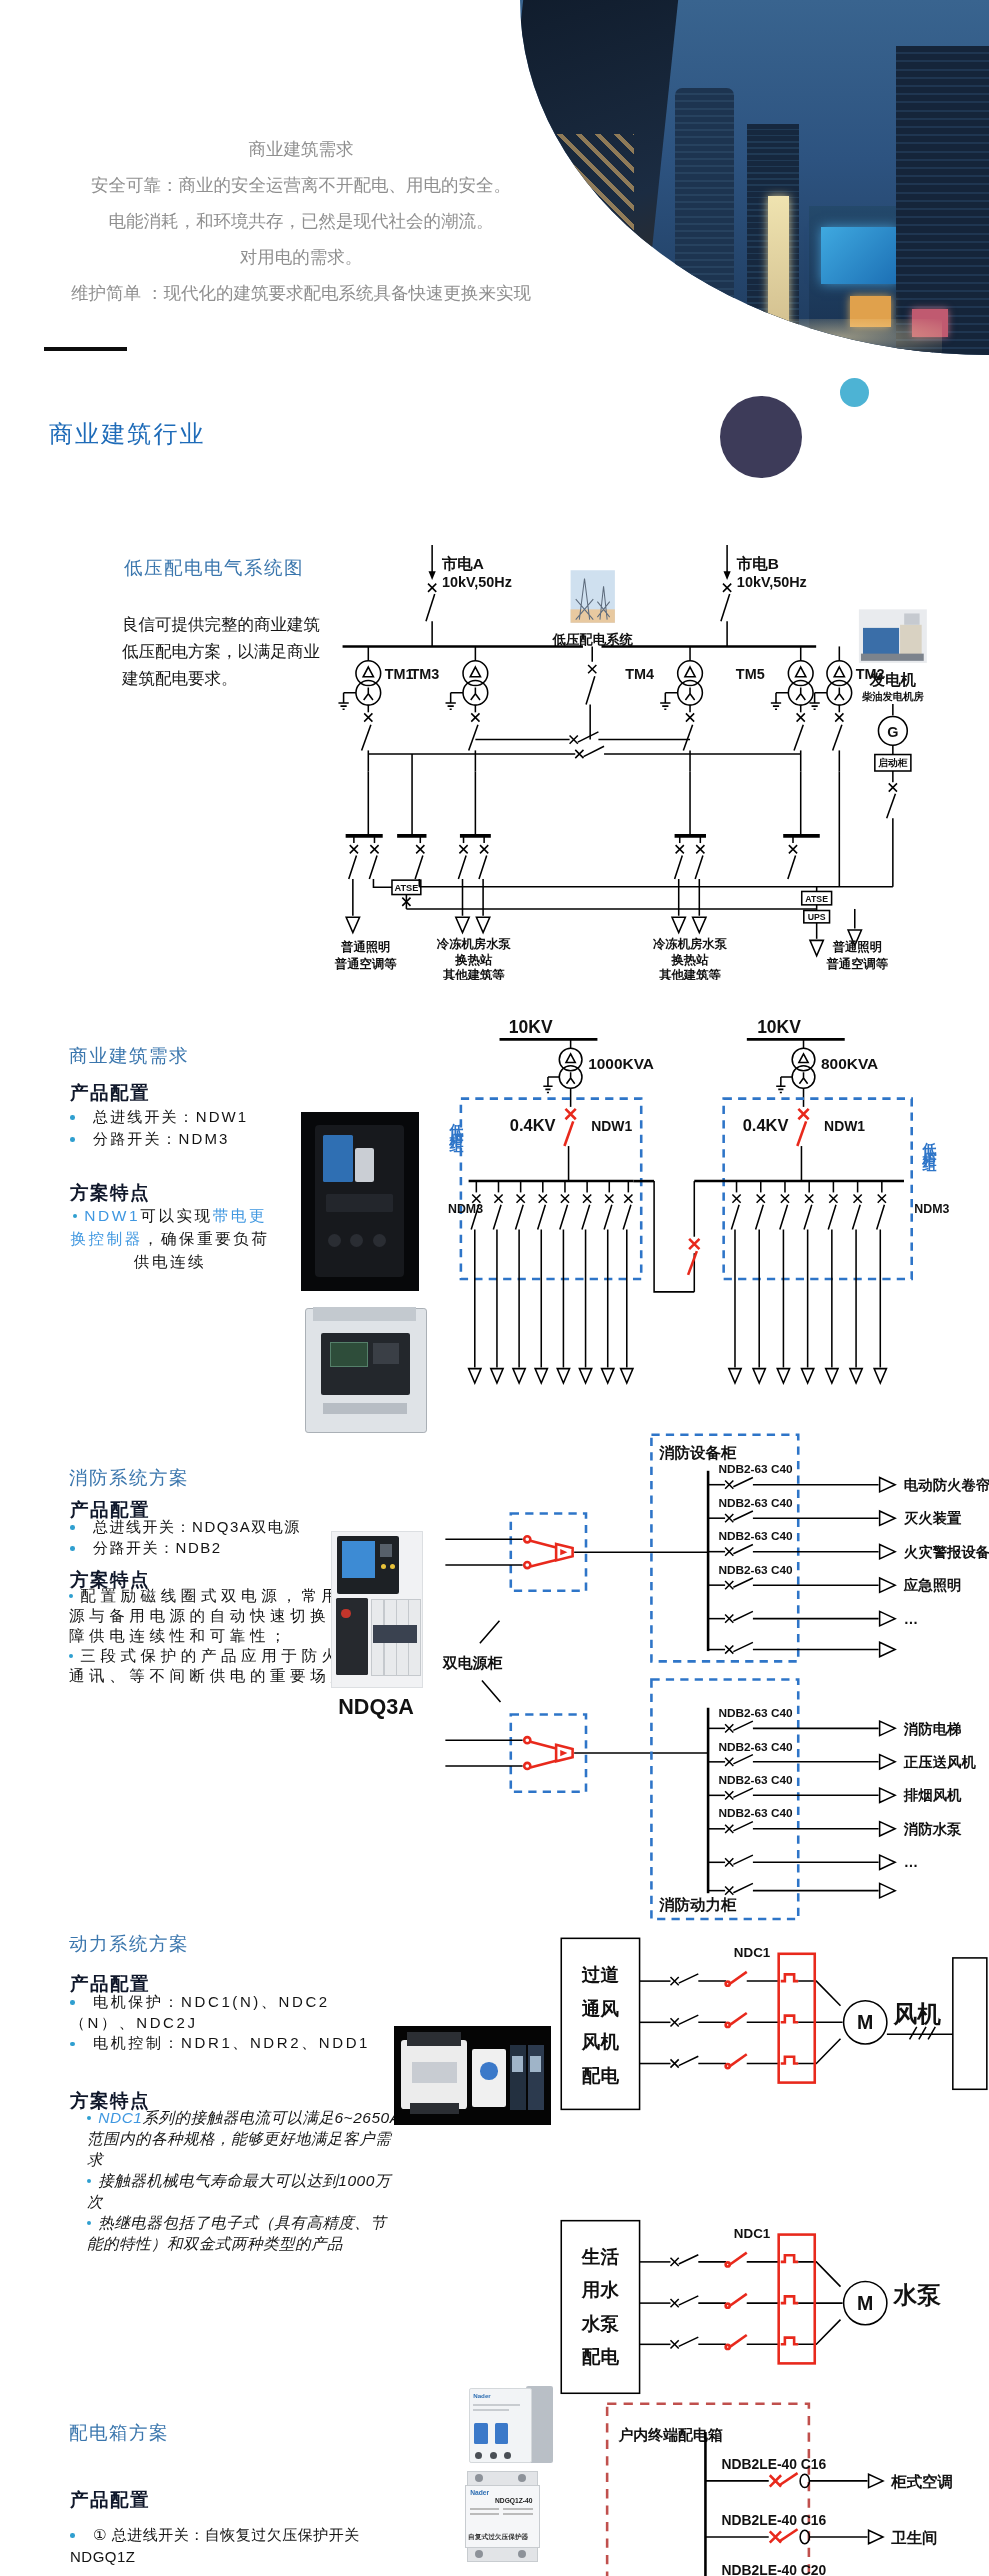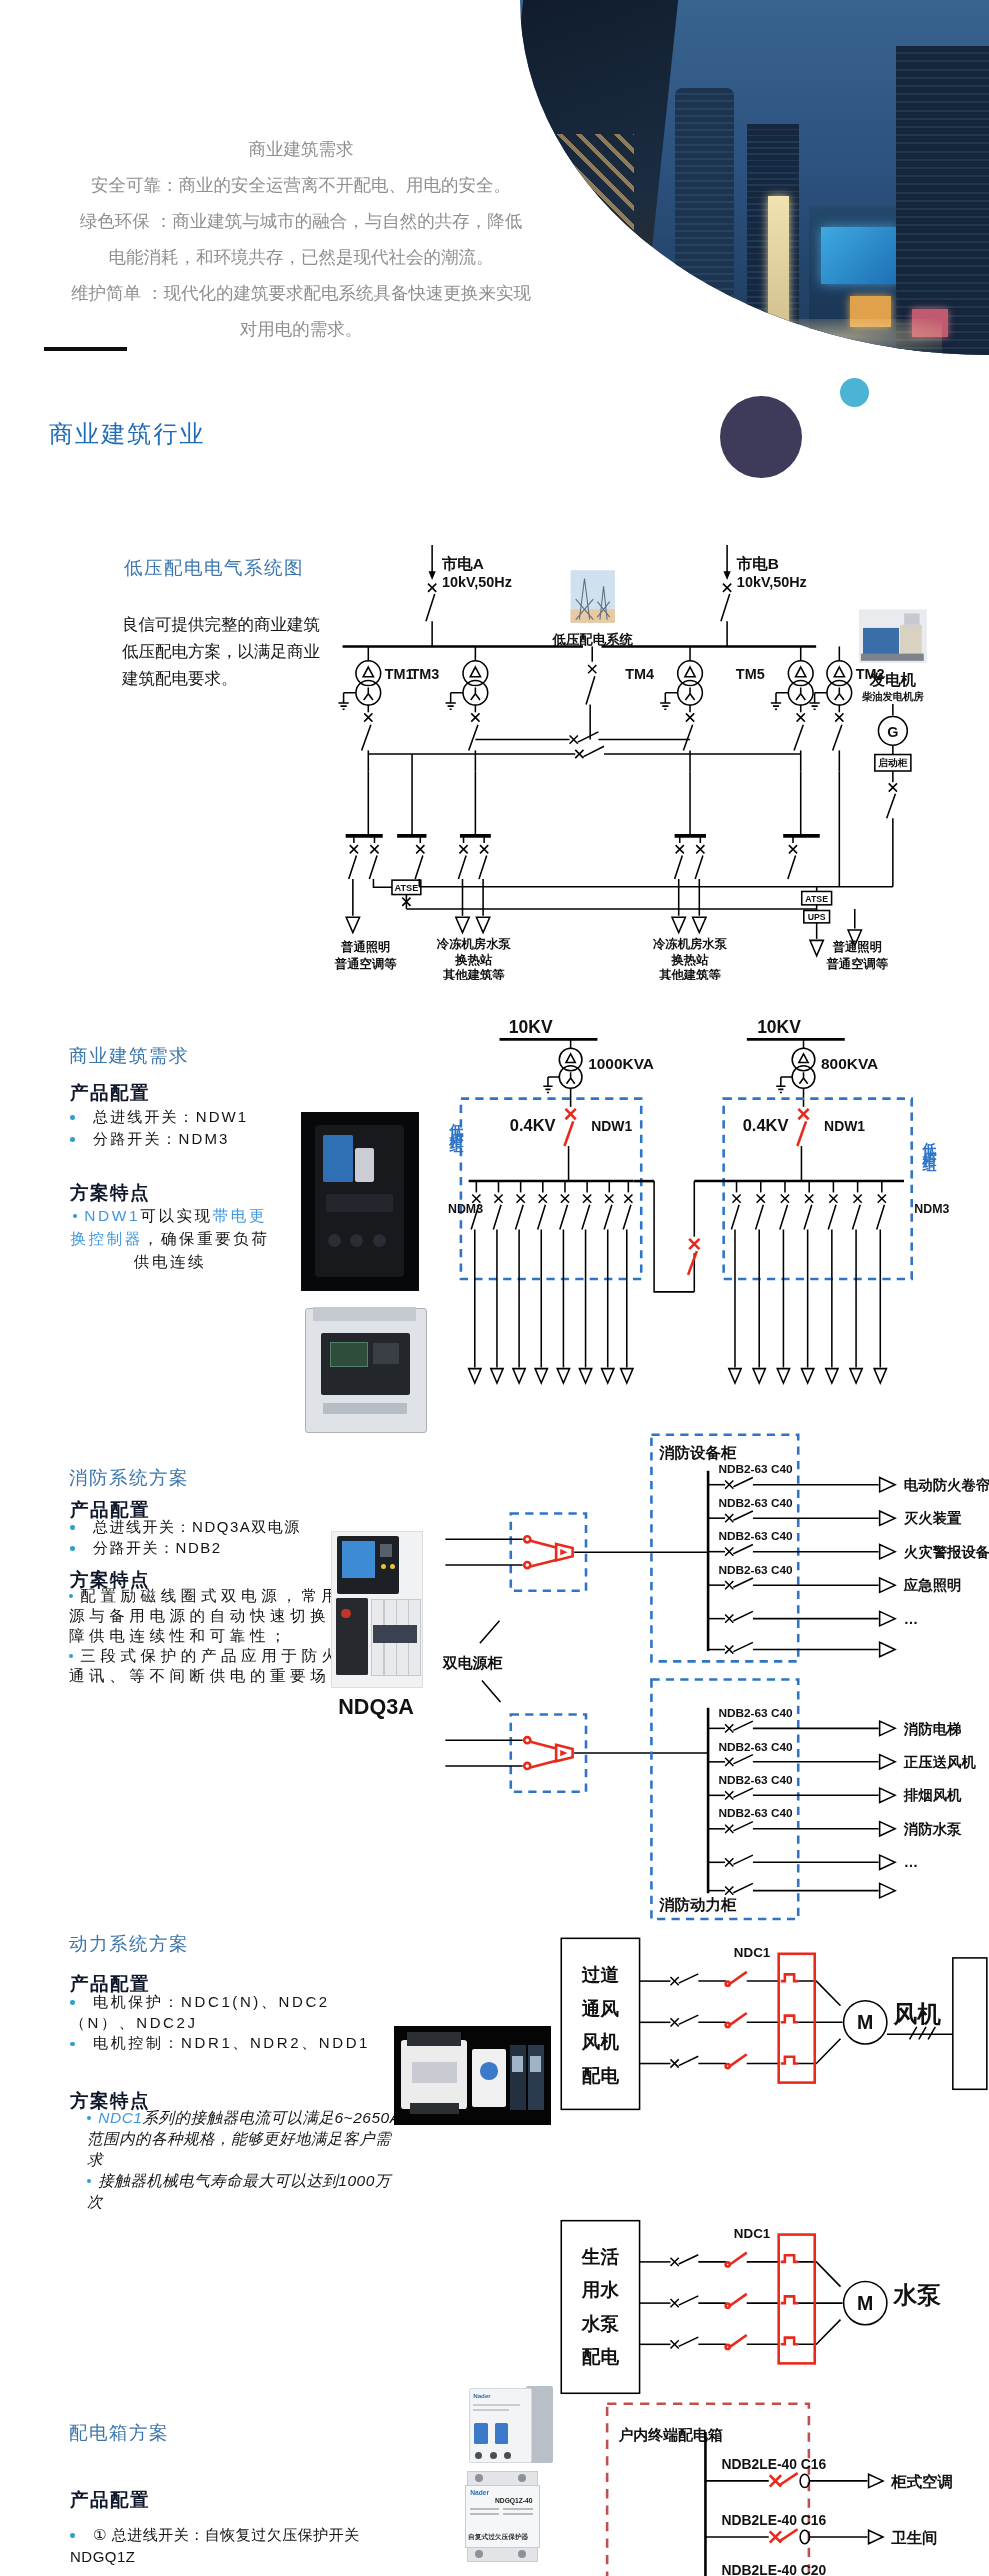--- a/index.html
+++ b/index.html
@@ -48,24 +48,23 @@
   <div class="b" style="left:301px;top:227px;width:77px;height:57px;background:linear-gradient(135deg,#3fa9e0,#1c6fb4);box-shadow:0 0 11.3px rgba(80,180,240,.7);"></div>
   <div class="b" style="left:376px;top:46px;width:103px;height:309px;background:repeating-linear-gradient(180deg,#15253a 0 6.2px,#1f3651 6.2px 8.2px);"></div>
   <div class="b" style="left:330px;top:296px;width:41px;height:31px;background:#e0a14c;box-shadow:0 0 8.2px rgba(250,190,90,.8);"></div>
   <div class="b" style="left:392px;top:309px;width:36px;height:28px;background:#c05a70;box-shadow:0 0 7.2px rgba(240,120,140,.7);"></div>
   <div class="b" style="left:216px;top:319px;width:206px;height:36px;background:radial-gradient(ellipse at center,rgba(255,230,170,.55),rgba(0,0,0,0));"></div>
 </div>
 
 <div class="abs intro" style="left:28px;top:131px;width:546px;">
   <div style="font-size:17.5px;">商业建筑需求</div>
   <div>安全可靠：商业的安全运营离不开配电、用电的安全。</div>
-  <div>绿色环保 ：商业建筑与城市的融合，与自然的共存，降低</div>
   <div>电能消耗，和环境共存，已然是现代社会的潮流。</div>
+  <div>对用电的需求。</div>
   <div>维护简单 ：现代化的建筑要求配电系统具备快速更换来实现</div>
-  <div>对用电的需求。</div>
 </div>
 
 <div class="abs" style="left:44px;top:347px;width:83px;height:3.6px;background:#0d0d0d;"></div>
 
 <div class="abs" style="left:49px;top:418px;font-size:24px;color:#1e6bb8;letter-spacing:2.1px;">商业建筑行业</div>
 <div class="abs" style="left:720px;top:396px;width:82px;height:82px;border-radius:50%;background:#3d3b59;"></div>
 <div class="abs" style="left:840px;top:378px;width:29px;height:29px;border-radius:50%;background:#4db3d4;"></div>
 
 <div class="abs sec-title" style="left:124px;top:555px;">低压配电电气系统图</div>
 <div class="abs" style="left:122px;top:611px;width:198px;font-size:16.5px;line-height:27px;color:#151515;">良信可提供完整的商业建筑低压配电方案，以满足商业建筑配电要求。</div>
@@ -618,20 +617,21 @@
 <div class="abs sec-title" style="left:69px;top:1931px;">动力系统方案</div>
 <div class="abs h2" style="left:70px;top:1971px;">产品配置</div>
 <div class="abs cfg" style="left:70px;top:1992px;width:309px;letter-spacing:2.6px;line-height:20.6px;">
   <div><span class="dot"></span><span>电机保护：NDC1(N)、NDC2（N）、NDC2J</span></div>
   <div><span class="dot"></span><span>电机控制：NDR1、NDR2、NDD1</span></div>
 </div>
 <div class="abs h2" style="left:70px;top:2088px;">方案特点</div>
 <div class="abs feat" style="left:87px;top:2107px;width:314px;line-height:21px;letter-spacing:0.5px;font-style:italic;">
   <div><span class="fdot"></span><span class="bl">NDC1</span><span>系列的接触器电流可以满足6~2650A范围内的各种规格，能够更好地满足客户需求</span></div>
   <div><span class="fdot"></span><span>接触器机械电气寿命最大可以达到1000万次</span></div>
+  <div><span class="fdot"></span><span>热继电器包括了电子式（具有高精度、节能的特性）和双金式两种类型的产品</span></div>
 </div>
 
 <div class="abs photo" style="left:394px;top:2026px;width:157px;height:99px;background:#050505;">
   <div class="pp" style="left:7.2px;top:14.4px;width:66px;height:69px;background:#ececec;border-radius:3.1px;"></div>
   <div class="pp" style="left:13.4px;top:6.2px;width:54px;height:13.4px;background:#2b2e33;"></div>
   <div class="pp" style="left:17.5px;top:36px;width:45px;height:20.6px;background:#c8ccd2;"></div>
   <div class="pp" style="left:15.5px;top:77px;width:49px;height:11.3px;background:#2b2e33;"></div>
   <div class="pp" style="left:78px;top:23px;width:34px;height:58px;background:#f0f0f0;border-radius:2.1px;"></div>
   <div class="pp" style="left:86px;top:36px;width:17.5px;height:17.5px;background:#3b79c9;border-radius:50%;"></div>
   <div class="pp" style="left:116px;top:18.5px;width:15.5px;height:65px;background:#233040;"></div>

